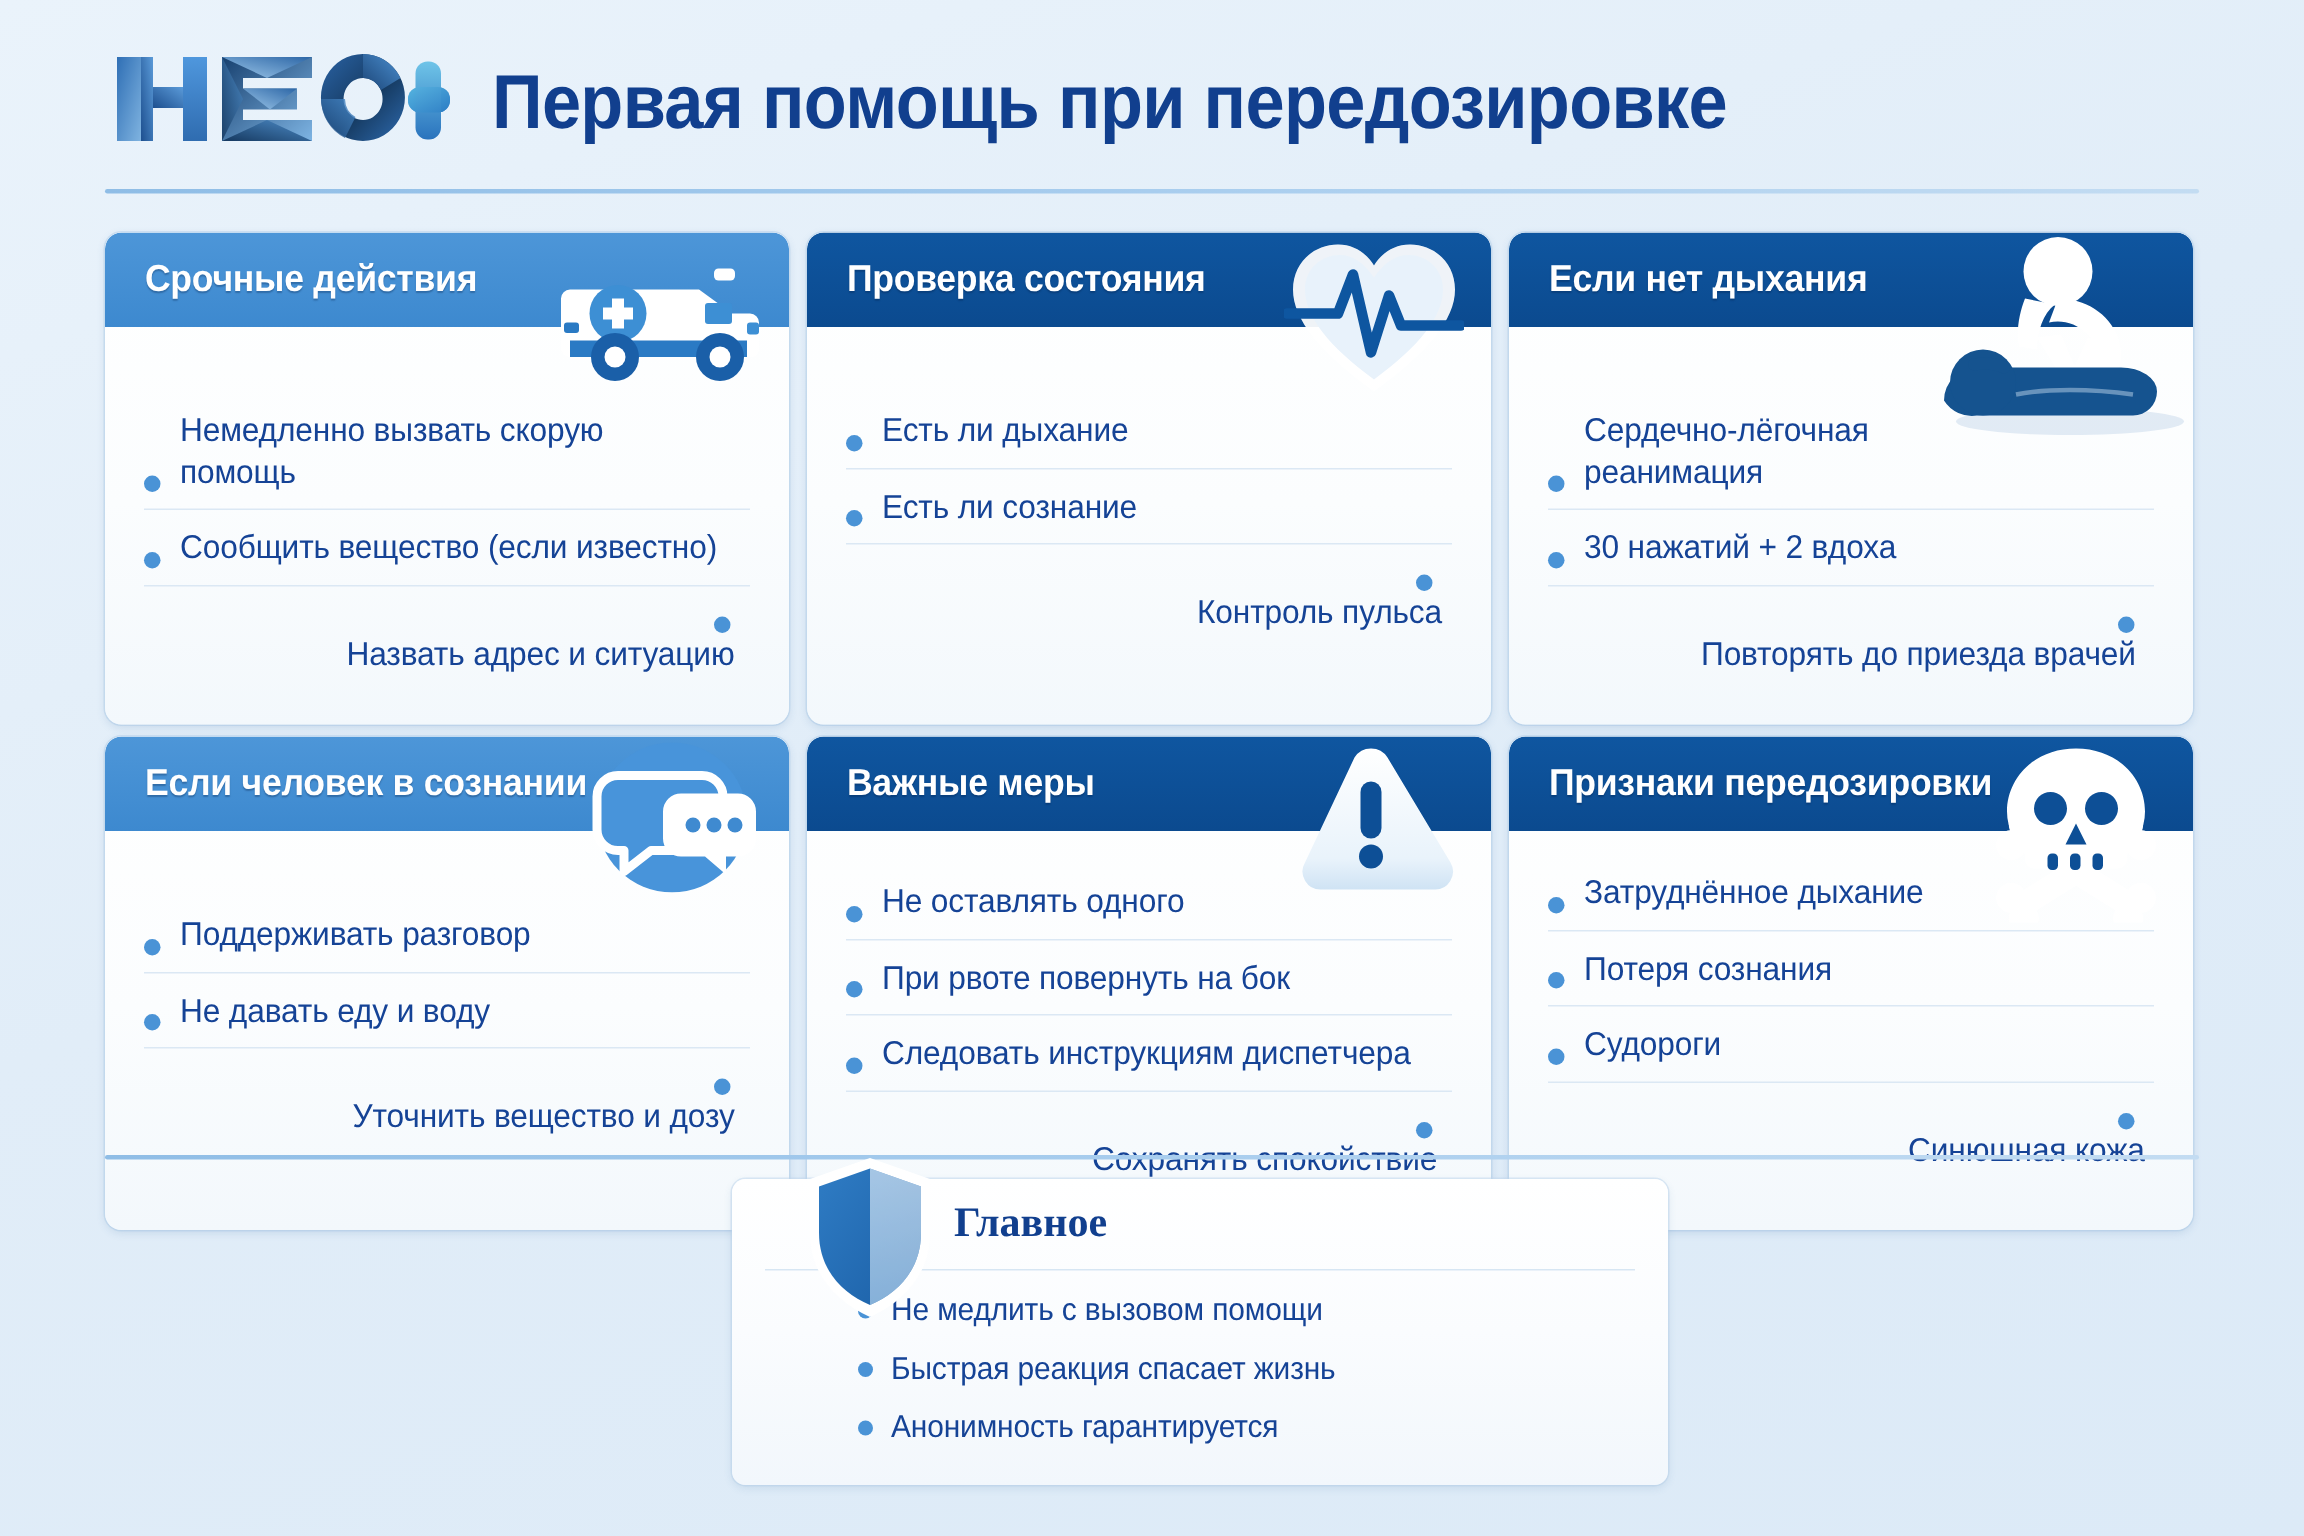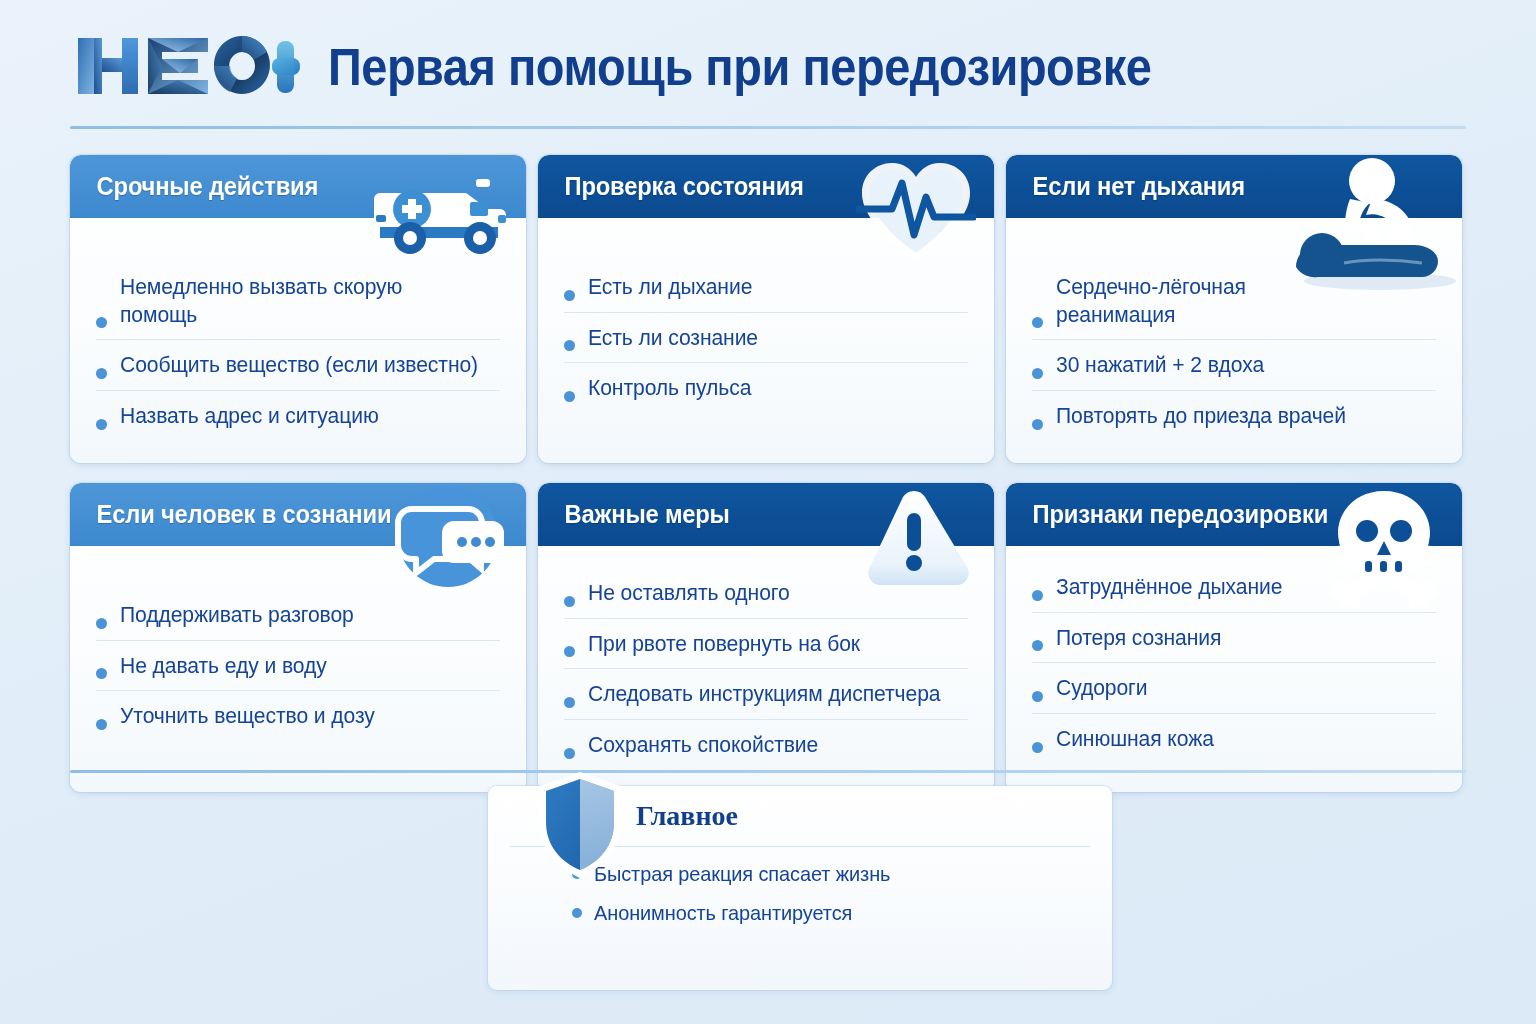--- a/index.html
+++ b/index.html
@@ -118,21 +118,21 @@
   }
 
   .card-body.pad-top-lg { padding-top: 44px; }
 
   .bullet-item {
     display: flex;
     align-items: flex-end;
     padding: 11px 0 11px 0;
     border-bottom: 1px solid #dbe8f4;
   }
-  .bullet-item:last-child { border-bottom: none; }
+  .bullet-item:last-child { border-bottom: none; flex-direction: column; }
 
   .bullet-dot {
     width: 11px; height: 11px;
     border-radius: 50%;
     background: #4a93d6;
     flex: 0 0 auto;
     margin-top: 9px;
     margin-right: 13px;
   }
 
@@ -298,21 +298,21 @@
       </g>
     </svg>
   </div>
 
   <div id="page-title">Первая помощь при передозировке</div>
   <div id="header-rule"></div>
 </div>
 
 <div id="card-grid">
 
-  <div class="grid-row row-1" style="margin-bottom:20px;">
+  <div class="grid-row row-1" style="margin-bottom:8px;">
 
     <div class="card card-1">
       <div class="card-head light">
         <div class="card-head-title">Срочные действия</div>
         <div class="card-icon">
           <svg width="160" height="98" viewBox="0 0 160 98">
             <ellipse cx="80" cy="88" rx="62" ry="6" fill="#ffffff" opacity="0.18"></ellipse>
             <rect x="118" y="20" width="14" height="8" rx="3" fill="#ffffff"></rect>
             <path d="M22 34 h86 l22 16 h12 a6 6 0 0 1 6 6 v18 a5 5 0 0 1 -5 5 H22 a6 6 0 0 1 -6 -6 V40 a6 6 0 0 1 6 -6 z" fill="#ffffff"></path>
             <rect x="22" y="68" width="118" height="11" fill="#2a7ac4"></rect>
@@ -557,20 +557,24 @@
       <path d="M48 11 L82 23 v31 c0 24 -15 40 -34 48 V11 z" fill="#ffffff" opacity="0.18"></path>
     </svg>
   </div>
 
   <div id="footer-title">Главное</div>
   <div id="footer-divider"></div>
 
   <div id="footer-list">
     <div class="footer-item">
       <span class="footer-dot"></span>
+      <span class="footer-text">Не медлить с вызовом помощи</span>
+    </div>
+    <div class="footer-item">
+      <span class="footer-dot"></span>
       <span class="footer-text">Быстрая реакция спасает жизнь</span>
     </div>
     <div class="footer-item">
       <span class="footer-dot"></span>
       <span class="footer-text">Анонимность гарантируется</span>
     </div>
   </div>
 </div>
 
 </body></html>

